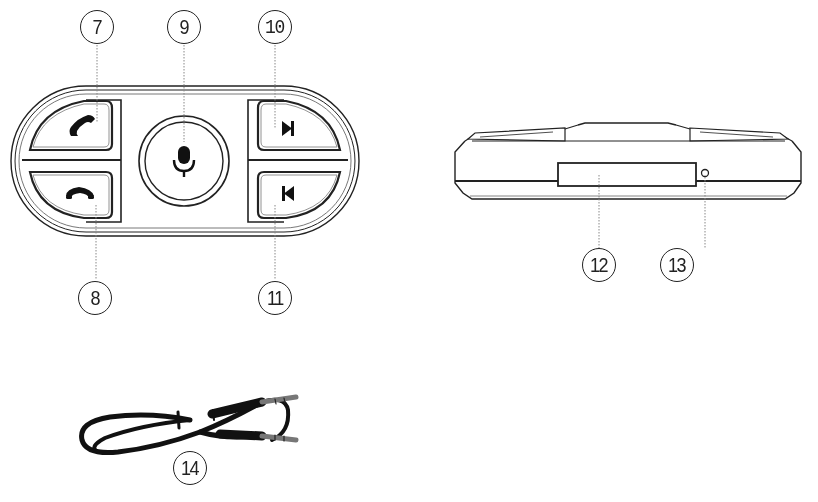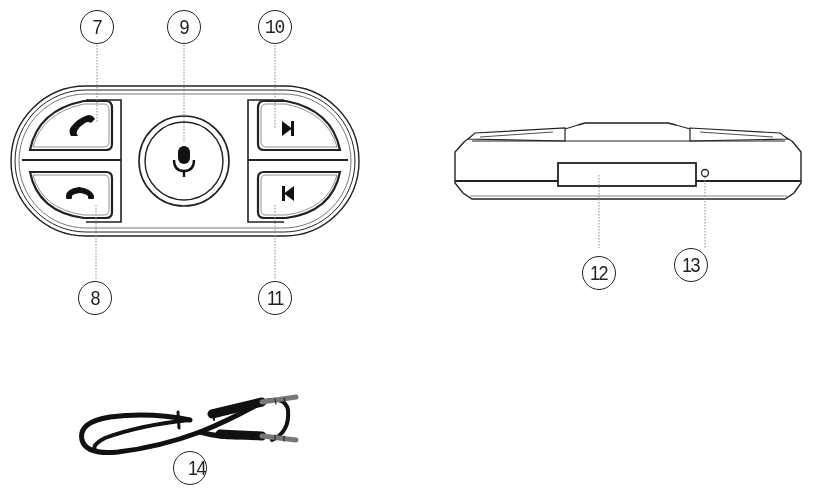--- a/index.html
+++ b/index.html
@@ -142,21 +142,21 @@
   </div>
 <div class="lbl" style="left:258px;top:10px;font-family:Liberation Mono, monospace;">
     <span>10</span>
   </div>
 <div class="lbl" style="left:78px;top:281px;">
     <span>8</span>
   </div>
 <div class="lbl" style="left:258px;top:281px;">
     <span>11</span>
   </div>
-<div class="lbl" style="left:582px;top:256px;">
+<div class="lbl" style="left:582px;top:248px;">
     <span>12</span>
   </div>
-<div class="lbl" style="left:674px;top:248px;text-align:center;">
+<div class="lbl" style="left:660px;top:248px;text-align:center;">
     <span>13</span>
   </div>
-<div class="lbl" style="left:173px;top:451px;justify-content:flex-end;">
+<div class="lbl" style="left:173px;top:451px;">
     <span>14</span>
   </div>
 
 </body></html>

